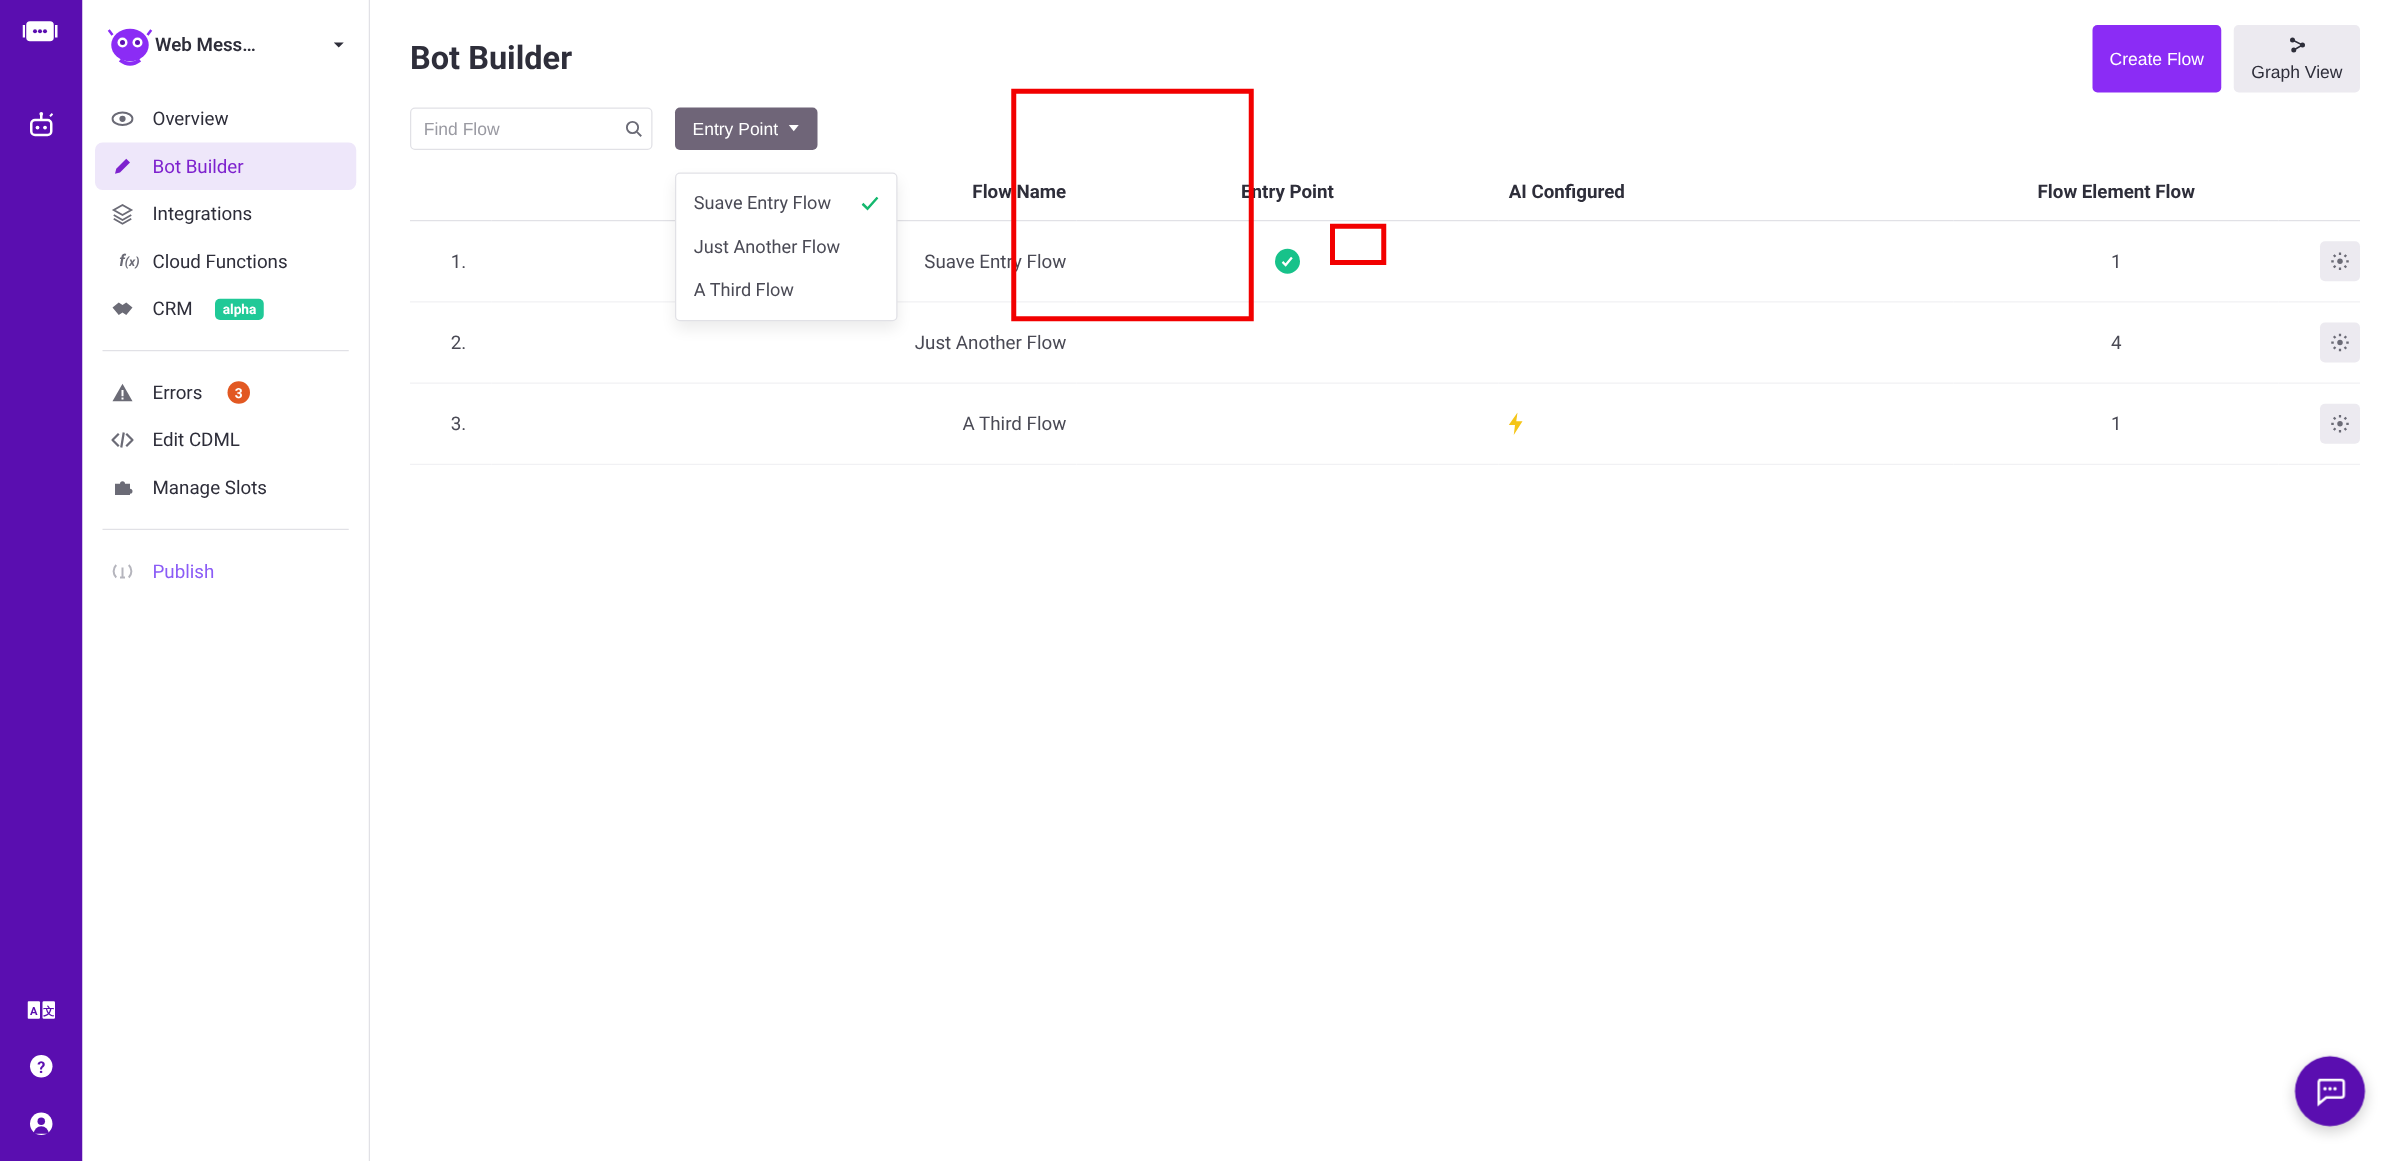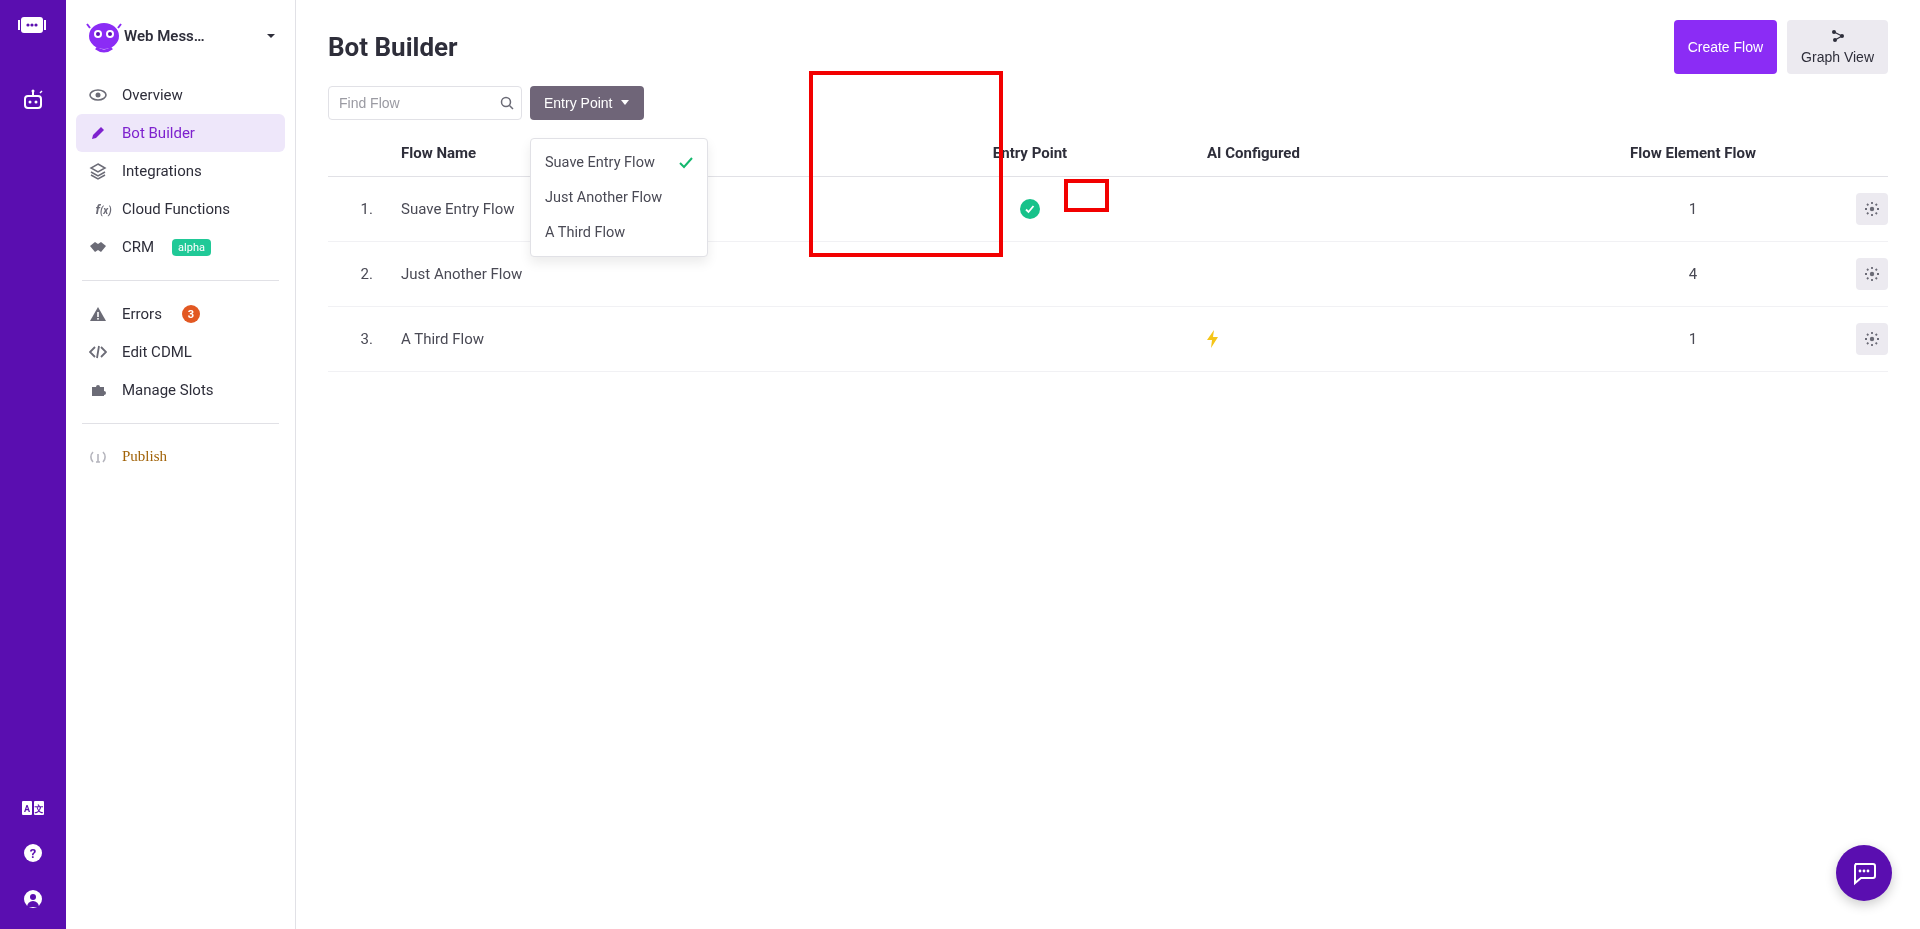--- a/index.html
+++ b/index.html
@@ -16,35 +16,35 @@
 .sidebar-header { display: flex; align-items: center; padding: 8px 18px 16px 18px; }
 .bot-avatar { width: 40px; height: 40px; display: flex; align-items: center; justify-content: center; }
 .bot-name { font-weight: 600; color: #2e2e3a; white-space: nowrap; overflow: hidden; text-overflow: ellipsis; flex: 1; font-size: 15px;}
 .sidebar-header .chev { color: #2e2e3a; }
 
 .nav { padding: 4px 10px; }
 .nav-item { display: flex; align-items: center; gap: 14px; padding: 10px 12px; border-radius: 6px; color: #2e2e3a; cursor: pointer; font-size: 15px;}
 .nav-item.active { background: #eee7fa; color: #7e22ce; }
 .nav-item .nico { width: 20px; display: flex; justify-content: center; color: #6b6b76; font-size: 16px;}
 .nav-item.active .nico { color: #7e22ce; }
-.nav-item .badge { background: #20c997; color: #fff; font-size: 11px; font-weight: 400; padding: 2px 6px; border-radius: 4px; margin-left: 4px; text-align: right;}
+.nav-item .badge { background: #20c997; color: #fff; font-size: 11px; font-weight: 700; padding: 2px 6px; border-radius: 4px; margin-left: 4px; text-align: right;}
 .nav-item .badge-count { background: #e25822; color: #fff; font-size: 11px; font-weight: 700; width: 18px; height: 18px; border-radius: 9px; display: inline-flex; align-items: center; justify-content: center; margin-left: 6px;}
-.nav-item.disabled { color: #a16207; cursor: default; font-family: Liberation Serif, serif; }
+.nav-item.disabled { color: #8b5cf6; cursor: default; }
 .nav-item.disabled .nico { color: #b5b5bd; }
 .nav-divider { height: 1px; background: #e1e1e6; margin: 10px 16px; }
 
 .main { flex: 1; padding: 20px 32px; position: relative; overflow: auto;}
 .page-header { display: flex; align-items: center; justify-content: space-between; margin-bottom: 12px; }
 .page-title { font-size: 26px; font-weight: 700; color: #2e2e3a; }
 .header-actions { display: flex; gap: 10px; }
 .btn { border: none; border-radius: 4px; padding: 9px 14px; font-size: 14px; font-weight: 500; cursor: pointer; display: inline-flex; align-items: center; gap: 6px; }
 .btn-primary { background: #8b2cf5; color: #fff; }
 .btn-secondary { background: #eceaf0; color: #2e2e3a; flex-direction: column; }
 
-.filters { display: flex; gap: 8px; align-items: flex-start; margin-bottom: 10px; position: relative; }
+.filters { display: flex; gap: 18px; align-items: flex-start; margin-bottom: 10px; position: relative; }
 .search-wrap { position: relative; width: 194px;}
 .search-input { width: 100%; padding: 8px 30px 8px 10px; border: 1px solid #e1e1e6; border-radius: 4px; font-size: 14px; color: #2e2e3a; }
 .search-input::placeholder { color: #9a9aa2; }
 .search-icon-pos { position: absolute; right: 8px; top: 50%; transform: translateY(-50%); color: #6b6b76; pointer-events: none; }
 
 .dropdown-btn { background: #6f6578; color: #fff; border: none; border-radius: 4px; padding: 9px 14px; font-size: 14px; cursor: pointer; display: inline-flex; align-items: center; gap: 8px; }
 .dropdown-menu { position: absolute; top: 52px; left: 0; width: 178px; background: #fff; border: 1px solid #e1e1e6; border-radius: 4px; box-shadow: 0 6px 12px rgba(0,0,0,0.08); padding: 6px 0; z-index: 10; }
 .dropdown-wrap { position: relative; }
 .dropdown-item { display: flex; align-items: center; justify-content: space-between; padding: 9px 14px; color: #4a4a55; cursor: pointer; font-size:14.5px; }
 .dropdown-item .check { color: #14b86e; }
@@ -52,21 +52,21 @@
 
 .red-box { position: absolute; border: 4px solid #f20000; pointer-events: none; z-index: 20; }
 .red-box.big { top: 71px; left: 513px; width: 194px; height: 186px; }
 .red-box.small { top: 179px; left: 768px; width: 45px; height: 33px; }
 
 
 table.flows { width: 100%; border-collapse: collapse; }
 table.flows thead th { text-align: left; font-weight: 700; color: #2e2e3a; padding: 14px 8px; border-bottom: 1px solid #e1e1e6; font-size: 15px;}
 table.flows tbody td { padding: 16px 8px; border-bottom: 1px solid #f1f1f4; color: #4a4a55; vertical-align: middle; font-size: 15px;}
 table.flows .col-idx { width: 50px; text-align: right; padding-right: 20px;}
-table.flows .col-name { width: 360px;}
+table.flows .col-name { width: 360px; text-align: right;}
 table.flows .col-entry { width: 260px; text-align: left;}
 table.flows .col-ai { width: 280px; text-align: left;}
 table.flows .col-count { width: 200px; text-align: center;}
 table.flows .col-gear { width: 50px; text-align: right; padding-right: 0;}
 table.flows thead .col-entry{ text-align: center;}
 table.flows thead .col-ai{ text-align: left;}
 table.flows thead .col-count{ text-align: center;}
 table.flows tbody .col-entry{ text-align: center;}
 table.flows tbody .col-ai{ text-align: center;}
 table.flows tbody .col-count{ text-align: center;}

